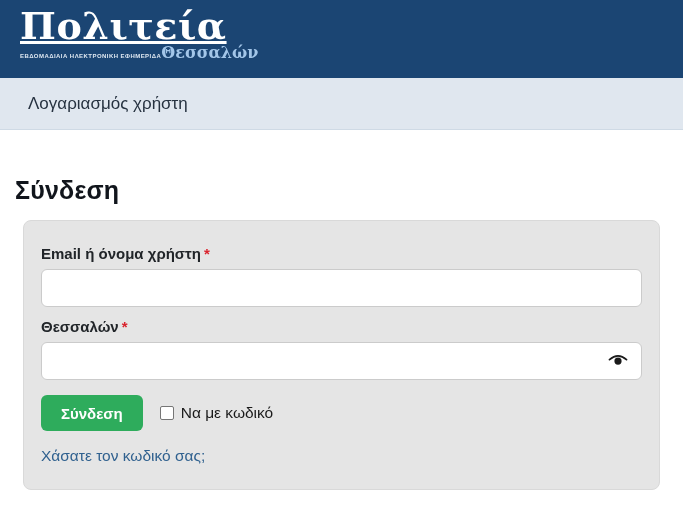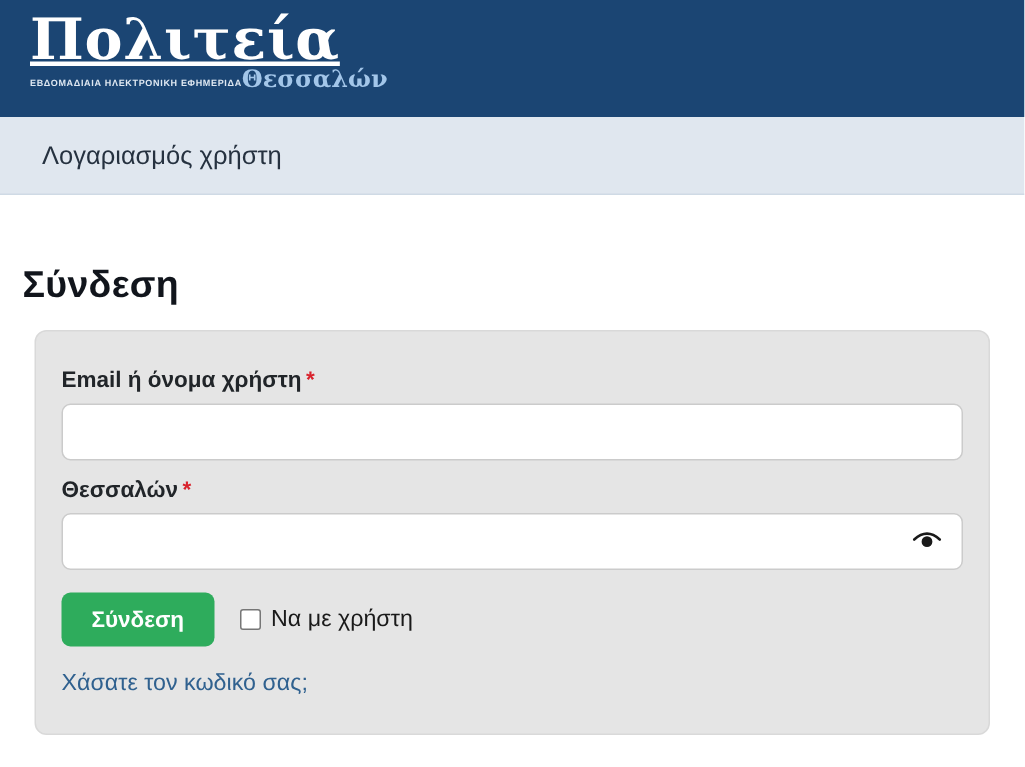--- a/index.html
+++ b/index.html
@@ -199,19 +199,19 @@
             <circle cx="10" cy="6.6" r="3.6" fill="#1a1a1a"></circle>
           </svg>
         </span>
       </button>
     </div>
 
     <div class="actions">
       <button type="submit" class="submit-btn">Σύνδεση</button>
       <label class="remember">
         <input type="checkbox" style="">
-        <span>Να με χρήστη</span>
+        <span>Να με κωδικό</span>
       </label>
     </div>
 
     <a class="forgot" href="#">Χάσατε τον κωδικό σας;</a>
   </form>
 </main>
 
 </body></html>

